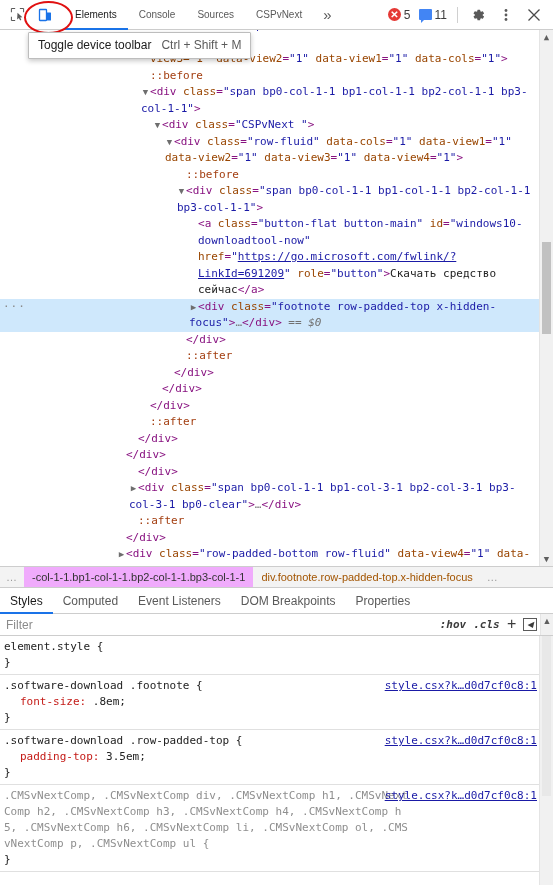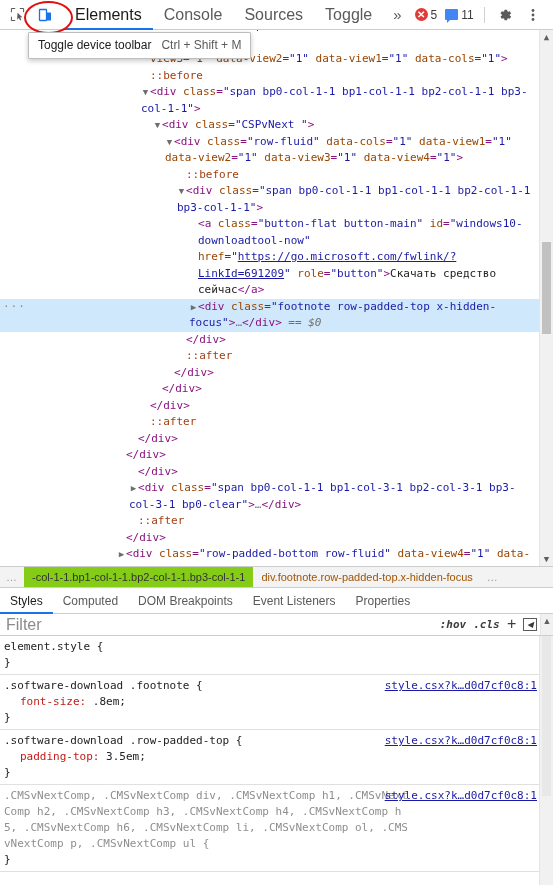--- a/index.html
+++ b/index.html
@@ -41,21 +41,21 @@
   }
   .icon-btn svg { display:block; }
 
   .tabs {
     display: flex; align-items: stretch;
     margin-left: 6px;
   }
   .tab {
     display: flex; align-items: center;
     padding: 0 11px;
-    font-size: 16px;
+    font-size: 10px;
     color: #5a5a5a;
     cursor: pointer;
     position: relative;
     white-space: nowrap;
   }
   .tab.active { color: #1a1a1a; }
   .tab.active:after {
     content:"";
     position: absolute;
     left: 0; right: 0; bottom: -1px;
@@ -228,21 +228,21 @@
   }
   .bc-crumb {
     padding: 0 8px;
     height: 100%;
     display: flex; align-items: center;
     color: #a25400;
     cursor: pointer;
     white-space: nowrap;
   }
   .bc-crumb.active {
-    background: #84cc16;
+    background: #f0abfc;
     color: #333333;
   }
 
   
   .styles-tabs {
     height: 26px;
     background: #fff;
     border-bottom: 1px solid #cdcdcd;
     display: flex;
     align-items: stretch;
@@ -269,21 +269,21 @@
     background: #fff;
     border-bottom: 1px solid #cdcdcd;
     display: flex; align-items: center;
     box-sizing: border-box;
     position: relative;
   }
   .filter-input {
     flex: 1;
     border: 0; outline: 0;
     font-family: "Liberation Sans", sans-serif;
-    font-size: 16px;
+    font-size: 12px;
     color: #333;
     padding-left: 6px;
     background: transparent;
     height: 100%;
   }
   .filter-input::placeholder { color: #8b8b8b; }
   .fb-right { display: flex; align-items: center; gap: 7px; padding-right: 16px; font-style: italic; }
   .fb-btn {
     font-family: "DejaVu Sans Mono", monospace;
     font-size: 11px;
@@ -364,21 +364,21 @@
           <rect x="2.5" y="2.5" width="7" height="11" rx="0.5" fill="none" stroke="#1a73e8" stroke-width="1.3"></rect>
           <rect x="9" y="5.5" width="5" height="8" rx="0.5" fill="#1a73e8"></rect>
         </svg>
       </div>
     </div>
 
     <div class="tabs">
       <div class="tab active">Elements</div>
       <div class="tab">Console</div>
       <div class="tab">Sources</div>
-      <div class="tab">Toggle</div>
+      <div class="tab">CSPvNext</div>
       <div class="tab-more">»</div>
     </div>
 
     <div class="tb-right">
       <div class="counter">
         <span class="err-dot">✕</span>
         <span class="num">5</span>
       </div>
       <div class="counter">
         <span class="msg-ico"></span>
@@ -449,22 +449,22 @@
   <div class="breadcrumb">
     <span class="bc-ellipsis">…</span>
     <span class="bc-crumb active">-col-1-1.bp1-col-1-1.bp2-col-1-1.bp3-col-1-1</span>
     <span class="bc-crumb">div.footnote.row-padded-top.x-hidden-focus</span>
     <span class="bc-ellipsis">…</span>
   </div>
 
   <div class="styles-tabs">
     <div class="stab active">Styles</div>
     <div class="stab">Computed</div>
+    <div class="stab">Event Listeners</div>
     <div class="stab">DOM Breakpoints</div>
-    <div class="stab">Event Listeners</div>
     <div class="stab">Properties</div>
   </div>
 
   <div class="filter-bar">
     <input class="filter-input" type="text" placeholder="Filter" style="">
     <div class="fb-right">
       <span class="fb-btn">:hov</span>
       <span class="fb-btn">.cls</span>
       <span class="fb-plus">+</span>
       <span class="fb-box">◀</span>

